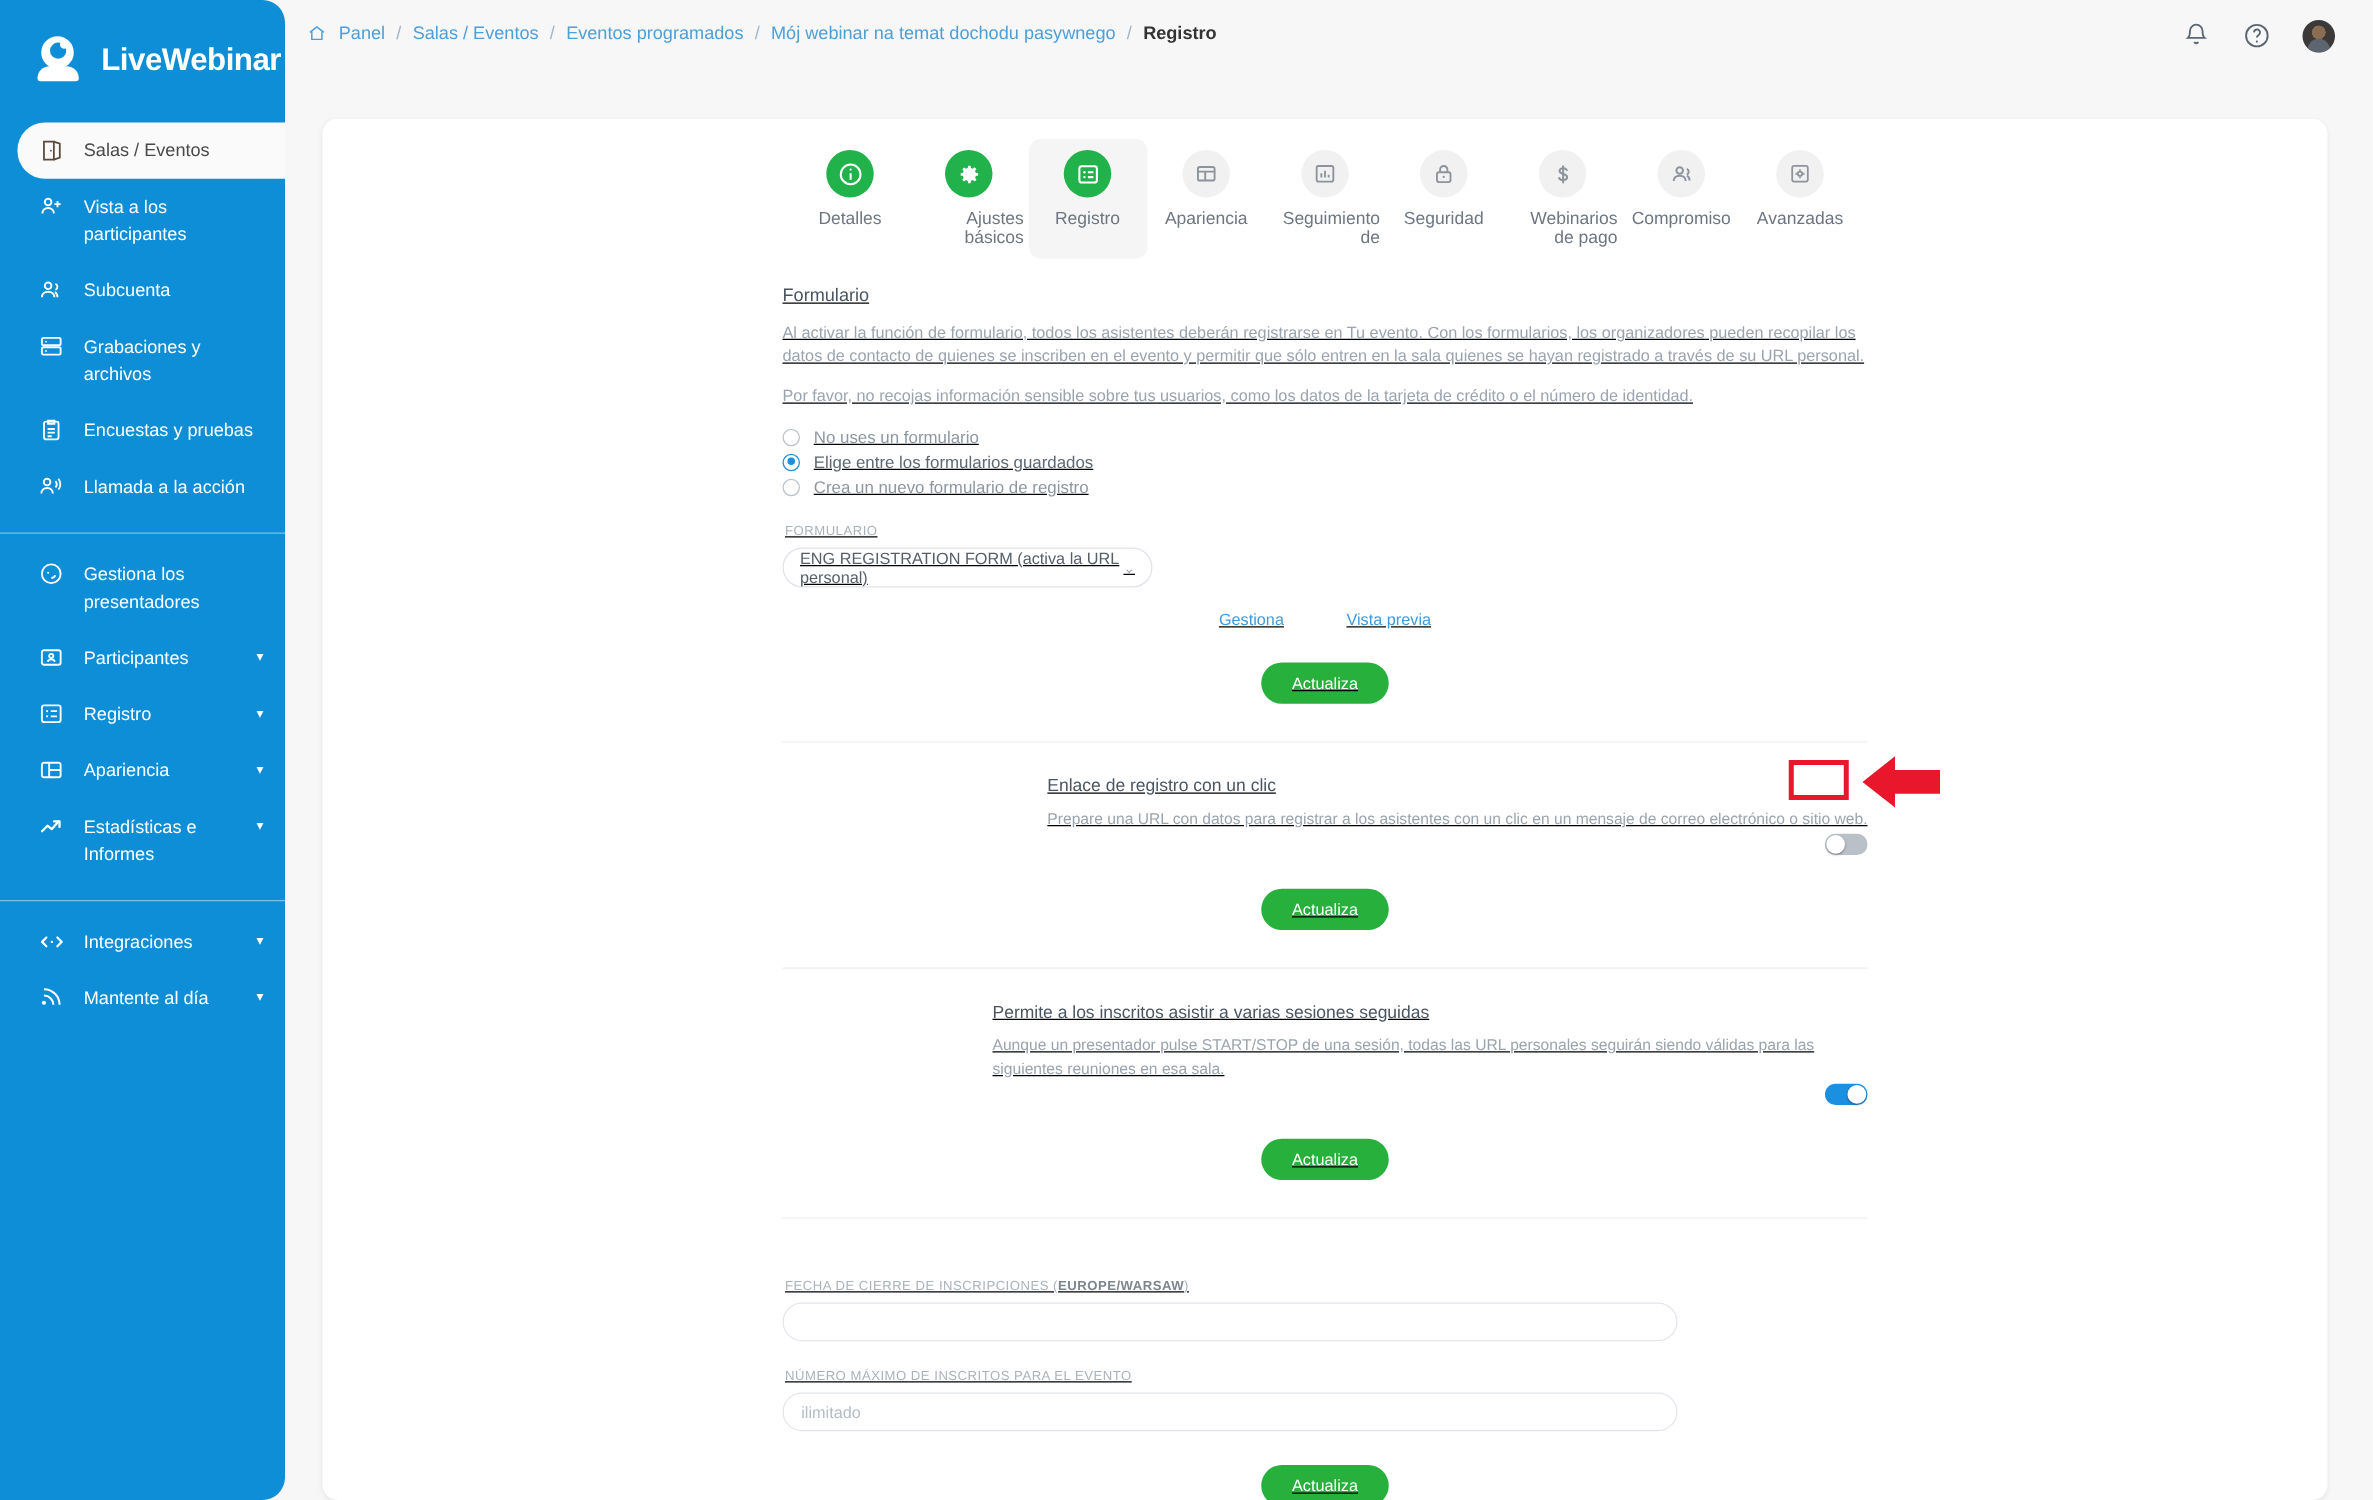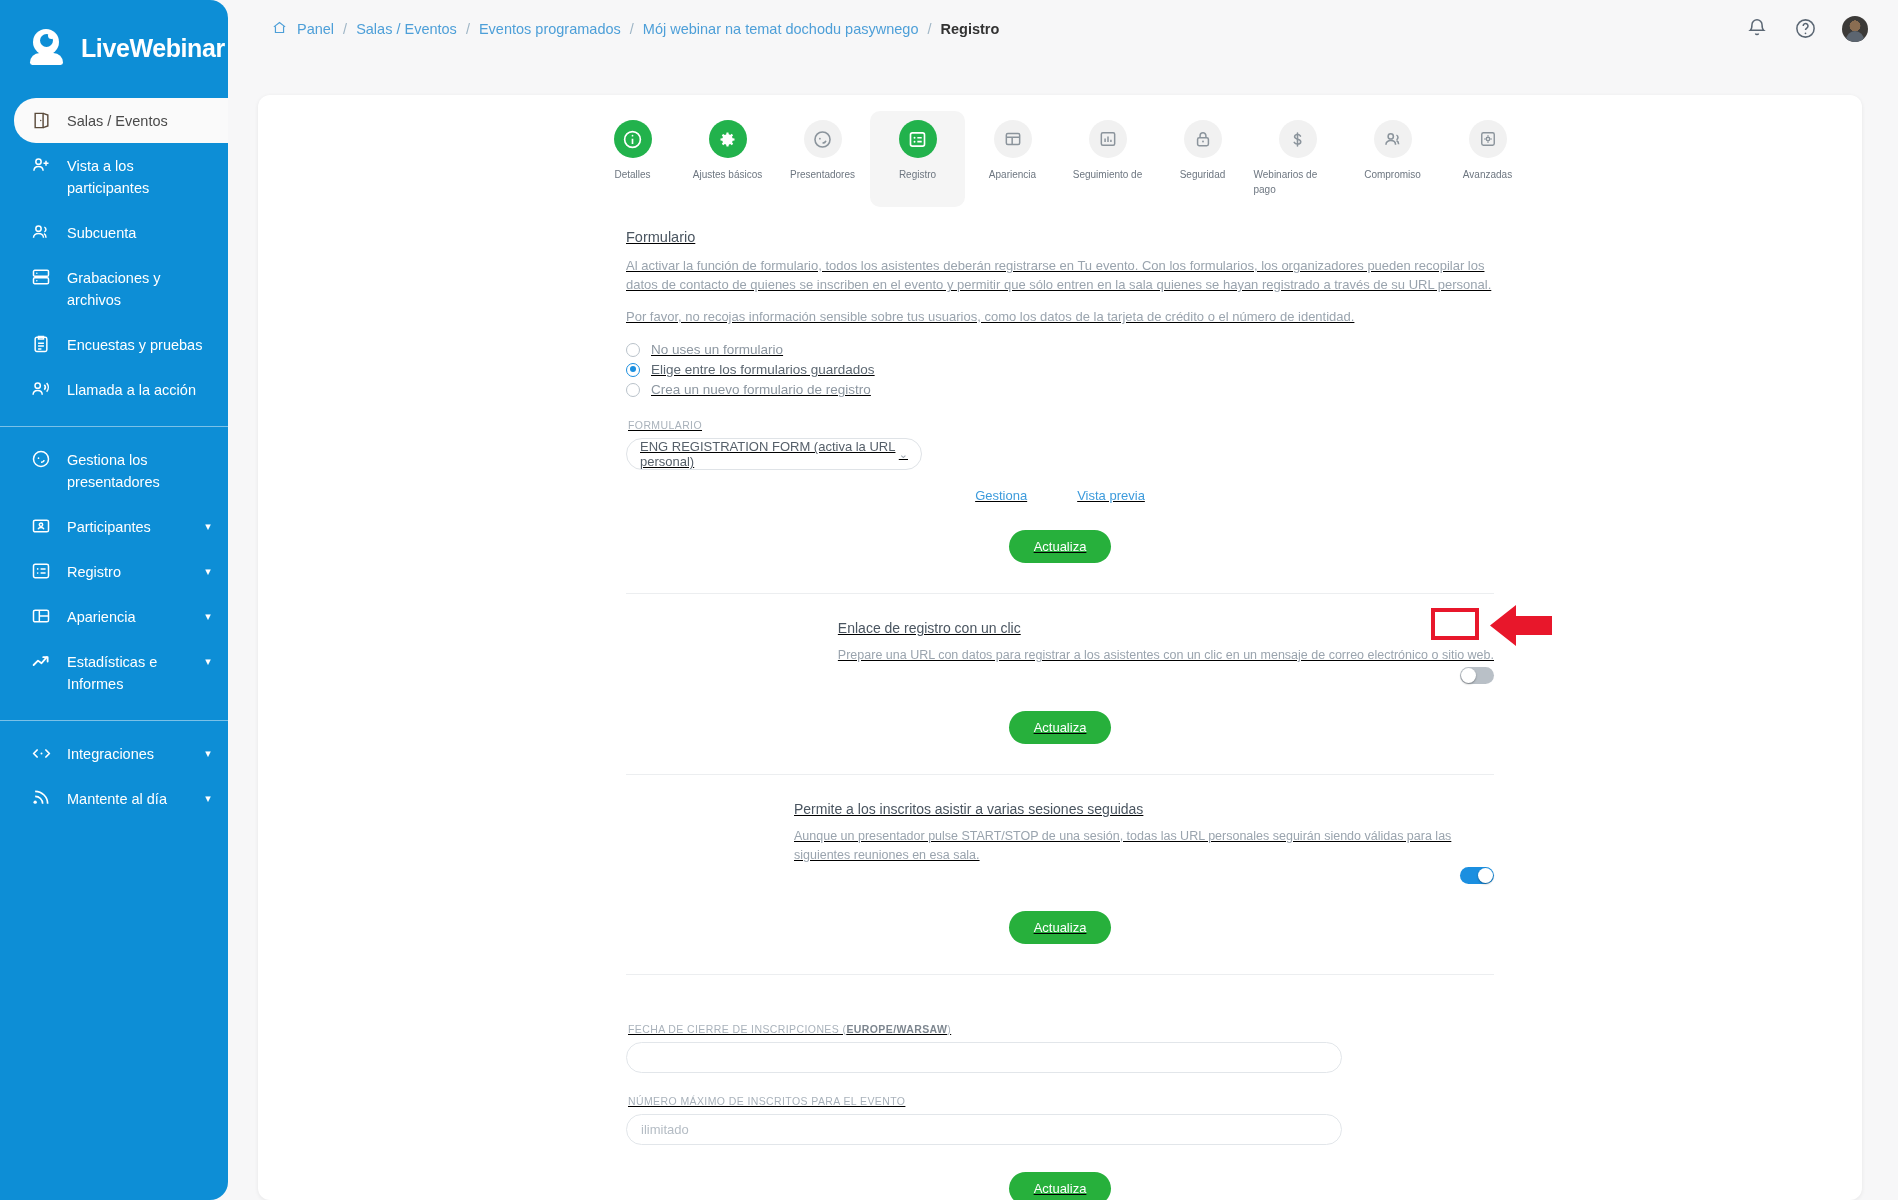--- a/index.html
+++ b/index.html
@@ -74,22 +74,22 @@
   }
   #nav-group-1 { padding-top: 2px; }
 
   
   #topbar {
     position: absolute; left: 228px; top: 0;
     width: 1670px; height: 57px;
     display: flex; align-items: center;
   }
   #breadcrumb {
-    display: flex; align-items: center; gap: 9px;
-    padding-left: 44px; font-size: 14.5px; color: #4d9fd8;
+    display: flex; gap: 9px;
+    padding-left: 18px; font-size: 14.5px; color: #4d9fd8;
   }
   #breadcrumb .home-ico { color: #4d9fd8; font-size: 15px; margin-right: 1px; }
   #breadcrumb .sep { color: #9fb6c6; }
   #breadcrumb .crumb { cursor: pointer; }
   #breadcrumb .crumb.current { color: #333; font-weight: bold; cursor: default; }
 
   #topbar-actions {
     margin-left: auto; display: flex; align-items: center;
     gap: 24px; padding-right: 30px;
   }
@@ -125,21 +125,21 @@
   }
   .tab.active { background: #f5f5f5; }
   .tab .circle {
     width: 38px; height: 38px; border-radius: 50%;
     background: #f1f1f1; color: #8b949c;
     display: flex; align-items: center; justify-content: center;
     margin-bottom: 9px;
   }
   .tab.on .circle { background: #22b24c; color: #fff; }
   .tab .tlabel {
-    font-size: 10px; color: #6d7680; text-align: left;
+    font-size: 14px; color: #6d7680; text-align: right;
     line-height: 15px; max-width: 88px;
   }
 
   
   #body { padding: 22px 0 0 0; text-decoration: underline; }
   .sec { width: 868px; margin: 0 auto; position: relative; }
   .sec-title { font-size: 14.5px; color: #4a5560; margin-bottom: 11px; }
   .sec-desc {
     font-size: 13px; color: #9aa4ae; line-height: 19px; margin-bottom: 13px;
   }
@@ -444,30 +444,20 @@
     <div class="tab on">
       <span class="circle">
         <svg width="21" height="21" viewBox="0 0 24 24" fill="currentColor">
             <path d="M12 8.2a3.8 3.8 0 100 7.6 3.8 3.8 0 000-7.6zm0 5.6a1.8 1.8 0 110-3.6 1.8 1.8 0 010 3.6z"></path>
             <path d="M20 13.1v-2.2l-2.2-.4a6.2 6.2 0 00-.7-1.6l1.3-1.8-1.6-1.6-1.8 1.3a6.2 6.2 0 00-1.6-.7L13.1 4h-2.2l-.4 2.2a6.2 6.2 0 00-1.6.7L7.1 5.6 5.5 7.2l1.3 1.8c-.3.5-.5 1-.7 1.6L4 10.9v2.2l2.1.4c.2.6.4 1.1.7 1.6l-1.3 1.8 1.6 1.6 1.8-1.3c.5.3 1 .5 1.6.7l.4 2.1h2.2l.4-2.1c.6-.2 1.1-.4 1.6-.7l1.8 1.3 1.6-1.6-1.3-1.8c.3-.5.5-1 .7-1.6l2.1-.4z"></path>
           </svg>
       </span>
       <span class="tlabel">Ajustes básicos</span>
     </div>
 
-    <div class="tab">
-      <span class="circle">
-        <svg width="21" height="21" viewBox="0 0 24 24" fill="none" stroke="currentColor" stroke-width="1.8">
-            <circle cx="12" cy="12" r="8.6"></circle>
-            <circle cx="9" cy="11" r="1" fill="currentColor" stroke="none"></circle>
-            <path d="M12 16c2 0 3.4-1.2 3.9-2.7"></path>
-          </svg>
-      </span>
-      <span class="tlabel">Presentadores</span>
-    </div>
 
     <div class="tab on active">
       <span class="circle">
         <svg width="21" height="21" viewBox="0 0 24 24" fill="none" stroke="currentColor" stroke-width="1.9">
             <rect x="4" y="4.5" width="16" height="15" rx="2.2"></rect>
             <circle cx="8.6" cy="10" r="1.1" fill="currentColor" stroke="none"></circle>
             <circle cx="8.6" cy="14.5" r="1.1" fill="currentColor" stroke="none"></circle>
             <path d="M11.8 10h5M11.8 14.5h5"></path>
           </svg>
       </span>

